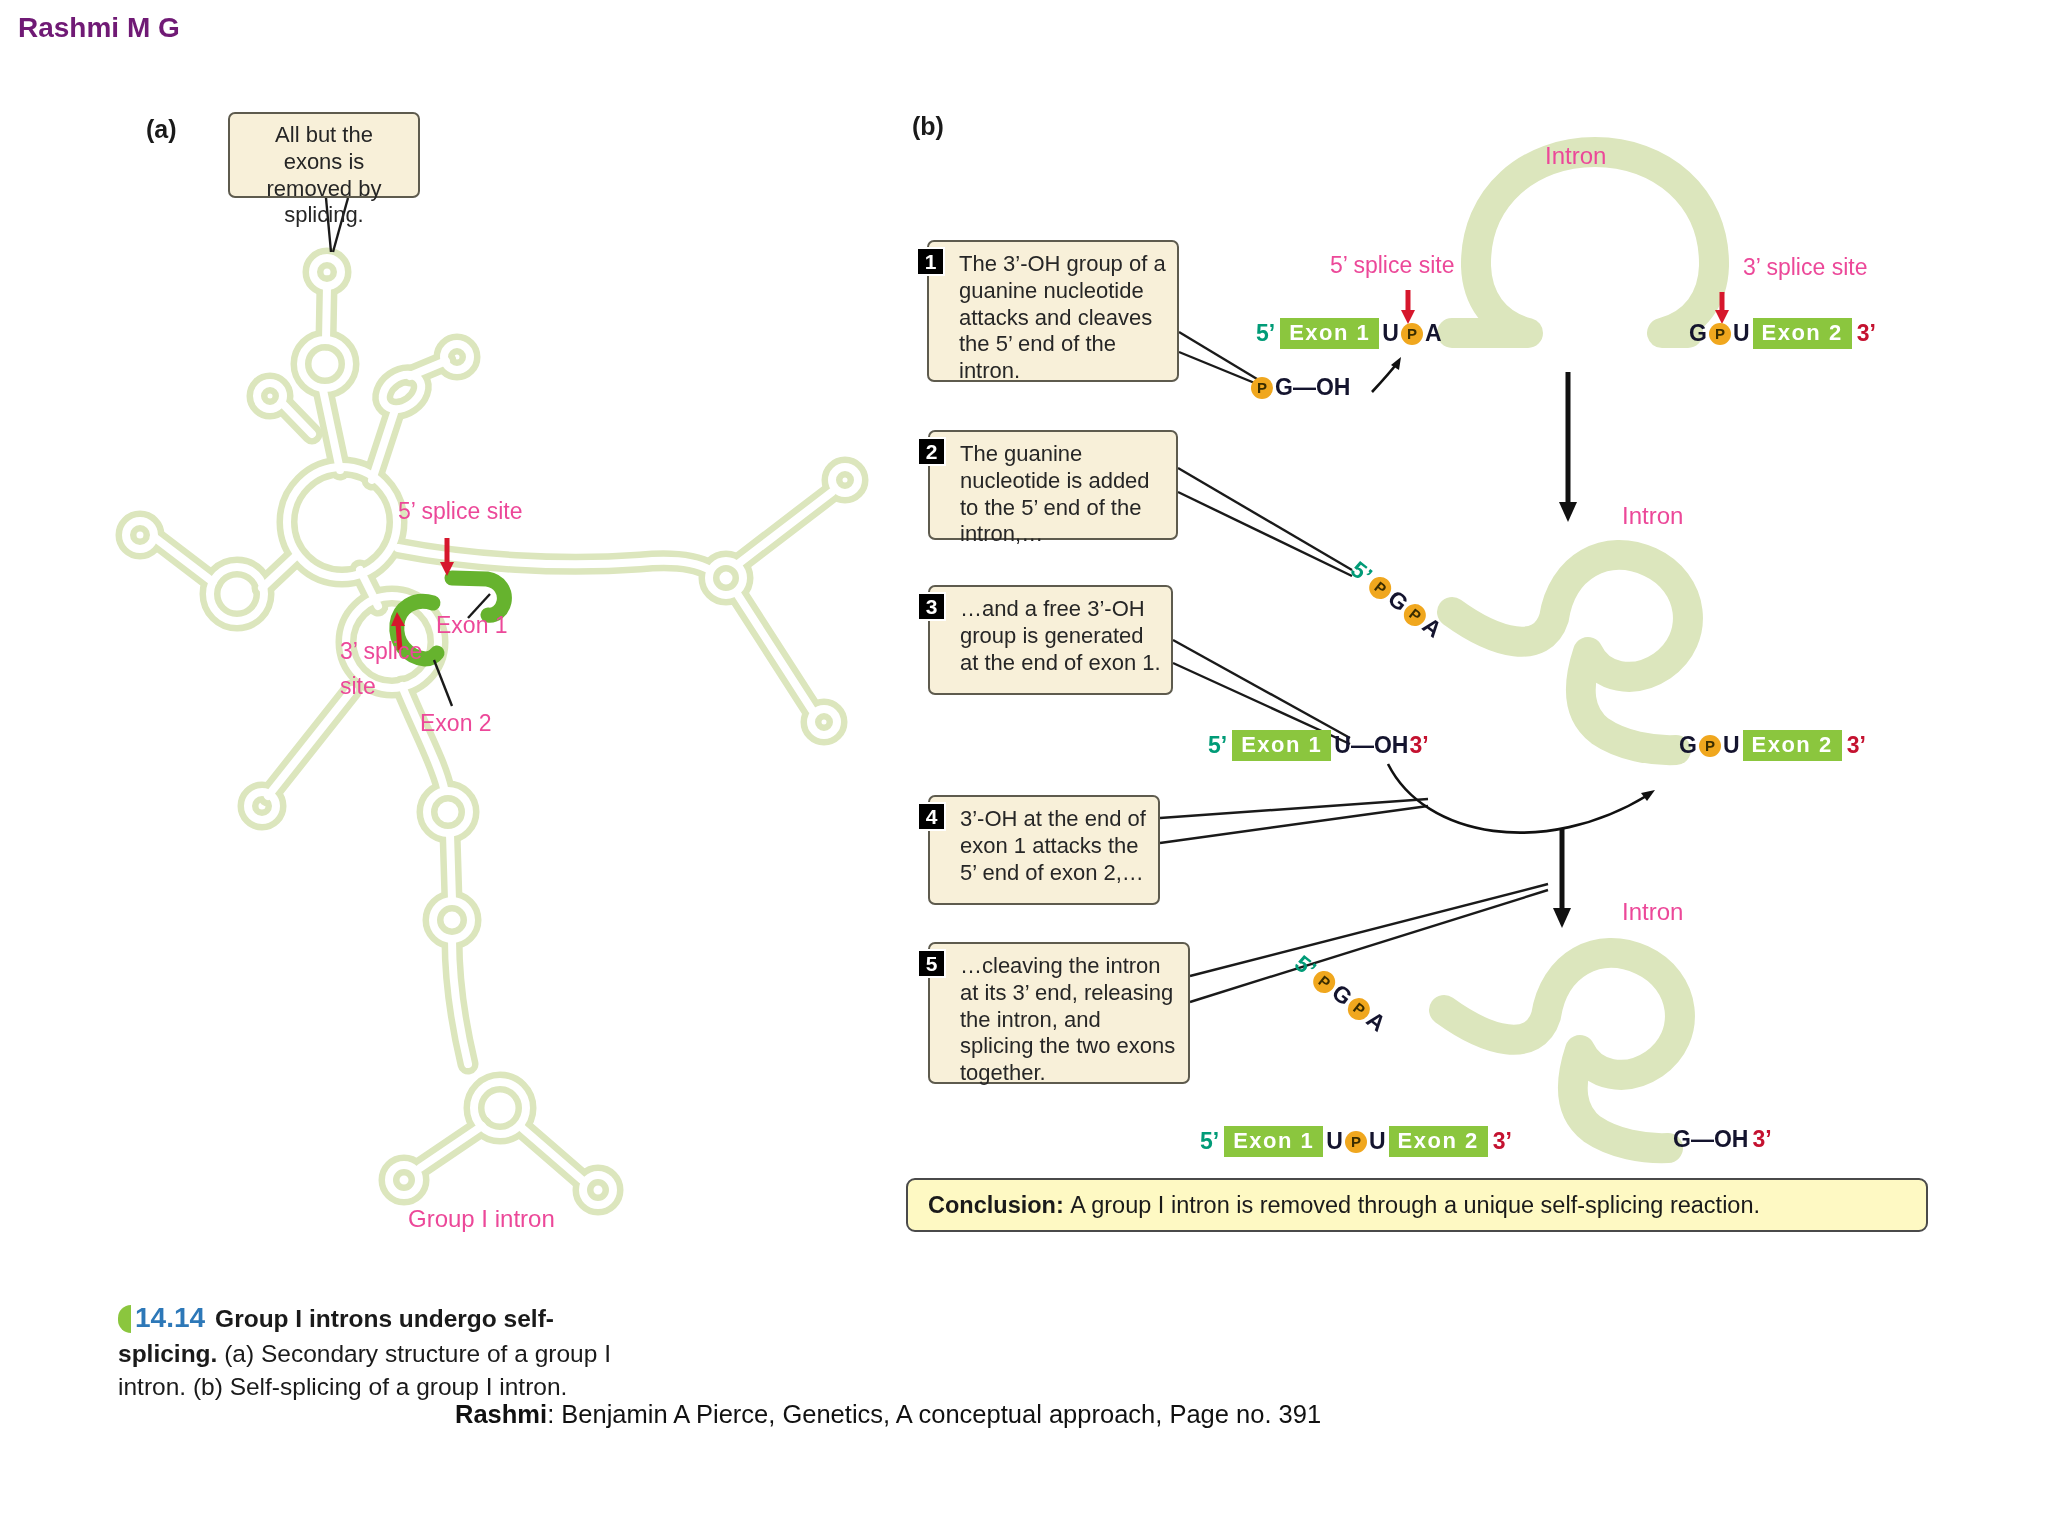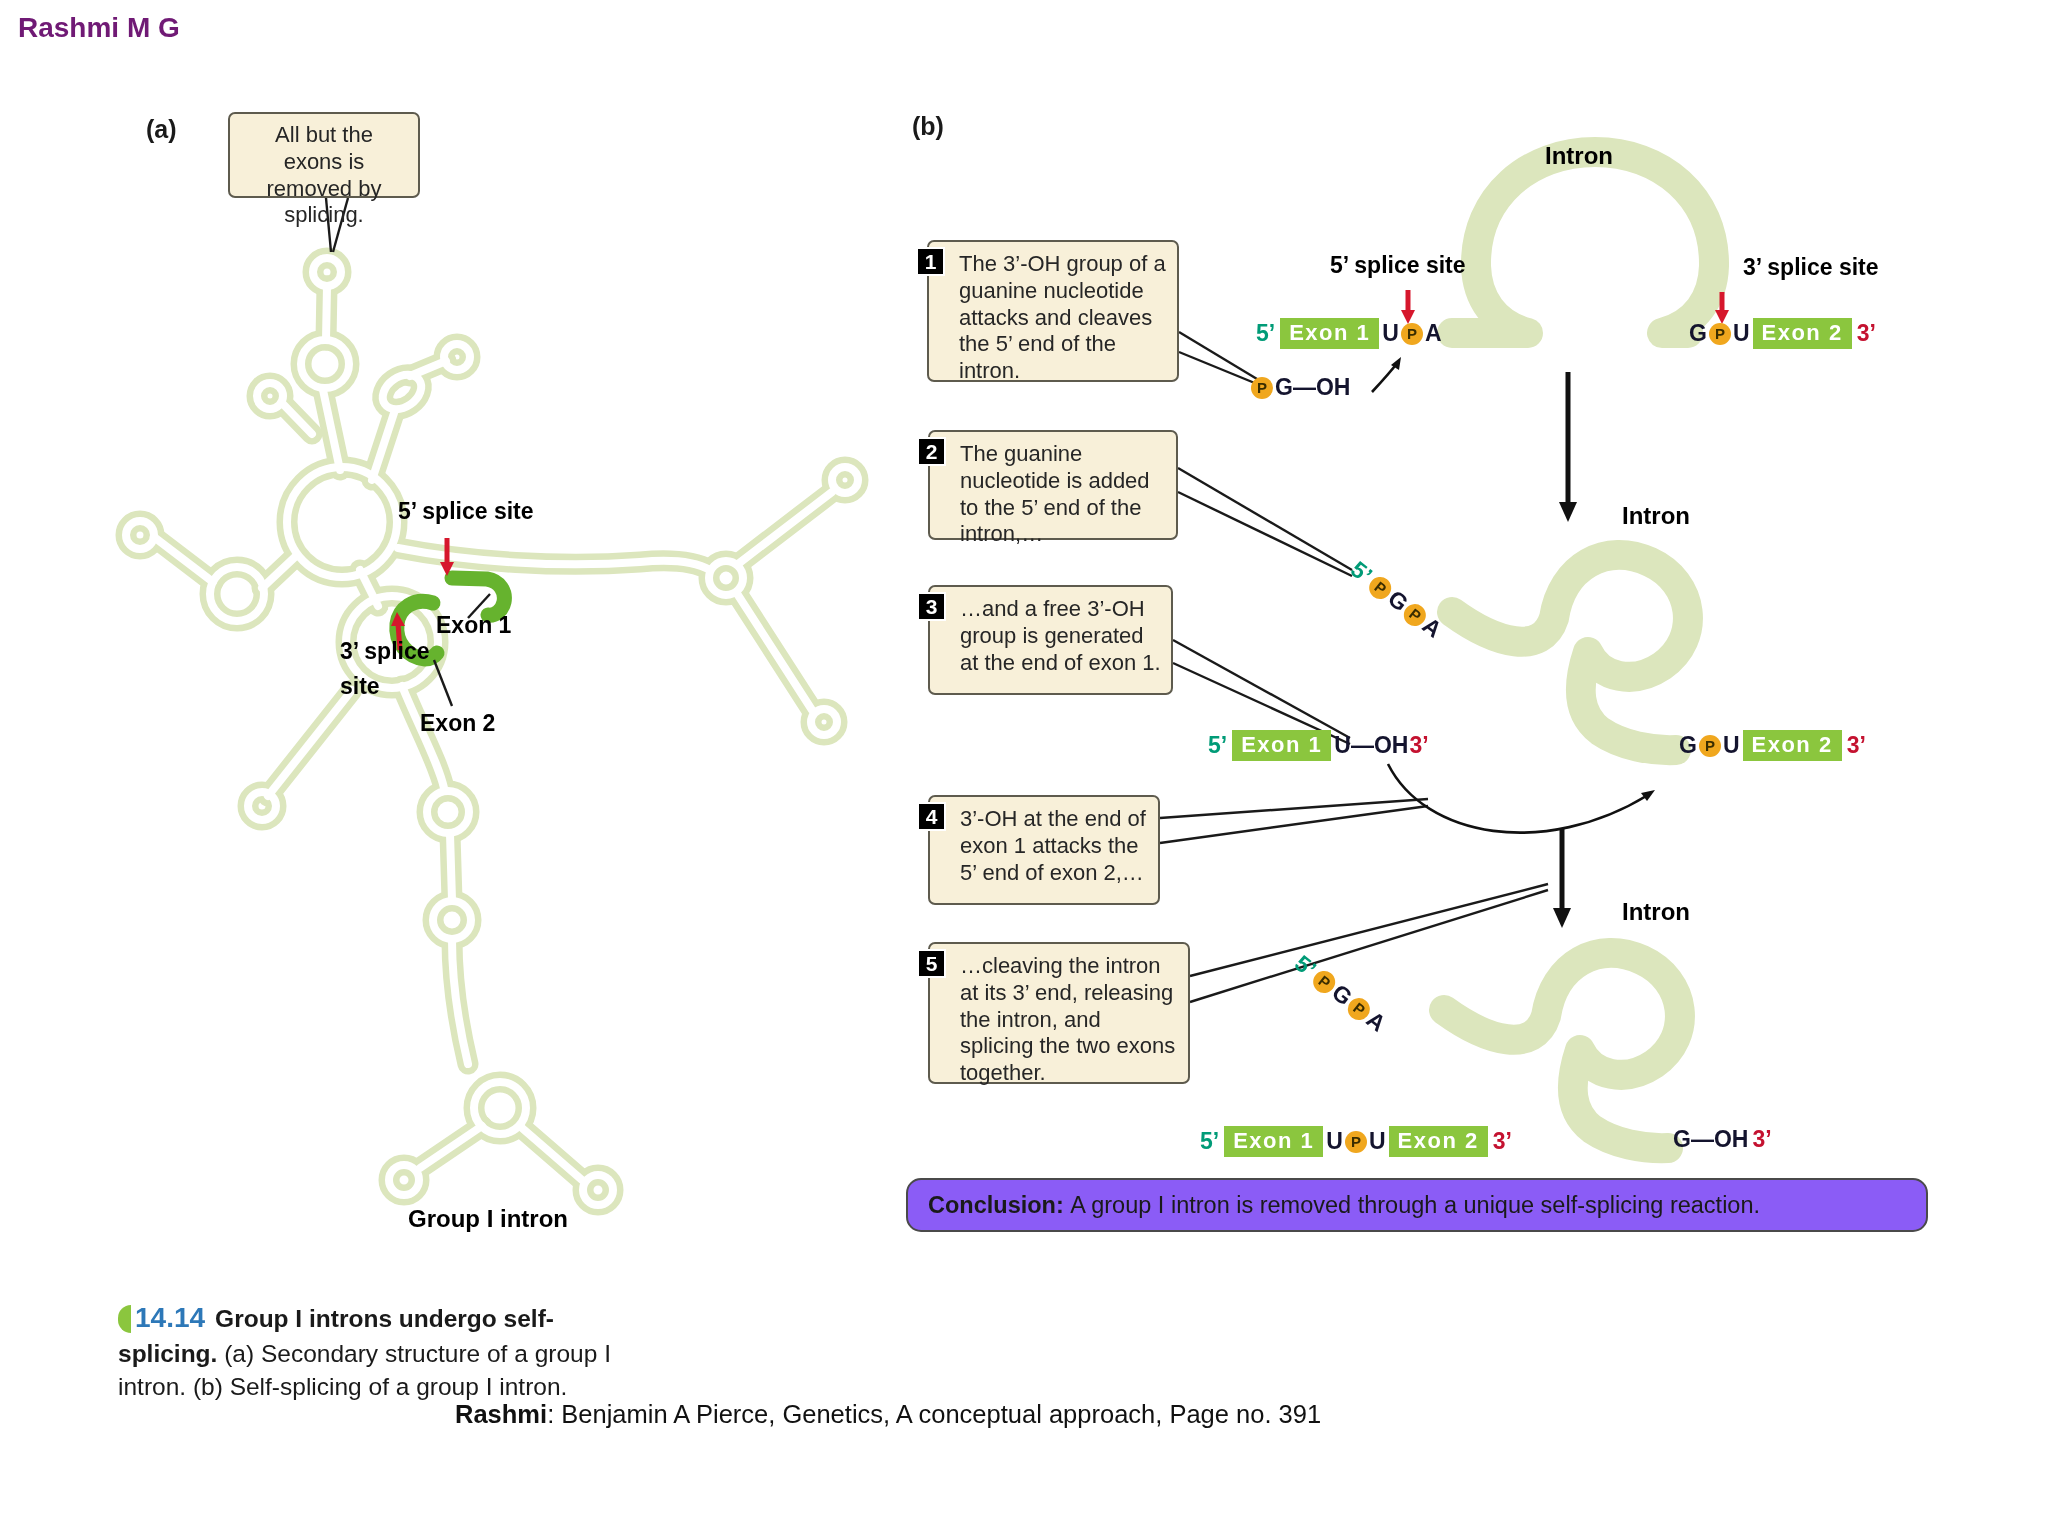--- a/index.html
+++ b/index.html
@@ -14,39 +14,39 @@
   .exonarc{fill:none;stroke:#66b32e;stroke-width:15;stroke-linecap:round;stroke-linejoin:round;}
   .ptr{stroke:#1a1a1a;stroke-width:2.4;fill:none;}
   .redshaft{stroke:#d6172c;stroke-width:5;fill:none;}
   .redhead{fill:#d6172c;stroke:none;}
   .blkshaft{stroke:#111;stroke-width:5;fill:none;}
   .blkhead{fill:#111;stroke:none;}
   .curve{stroke:#111;stroke-width:2.6;fill:none;}
   
   .watermark{font-size:28px;font-weight:bold;color:#701a75;}
   .panel-label{font-size:25px;font-weight:bold;color:#1a1a1a;}
-  .lbl{font-size:23px;color:#000000;white-space:nowrap;font-weight:bold;}
+  .lbl{font-size:23px;color:#ec4899;white-space:nowrap;}
   .callout{background:#f8f0d9;border:2px solid #5e5b4e;border-radius:7px;
            font-size:22px;line-height:1.22;color:#262626;box-sizing:border-box;}
   .callout-a{padding:8px 24px;text-align:center;}
   .stepbox{padding:9px 10px 8px 30px;}
   .stepnum{position:absolute;left:-13px;top:5px;width:29px;height:29px;background:#000;
            color:#fff;font-weight:bold;font-size:21px;display:flex;align-items:center;
            justify-content:center;border:2px solid #fff;box-sizing:border-box;}
   .seqrow{display:flex;align-items:center;white-space:nowrap;}
   .five{color:#009b77;font-weight:bold;font-size:23px;margin-right:3px;}
   .three{color:#c41230;font-weight:bold;font-size:23px;margin-left:3px;}
   .nt{color:#14142e;font-weight:bold;font-size:23px;margin:0 1px;}
   .exonbox{display:inline-block;background:#8bc63e;color:#fff;font-weight:bold;
            font-size:22px;padding:2px 9px 3px;letter-spacing:1.5px;margin:0 2px;}
   .pcirc{display:inline-flex;width:22px;height:22px;border-radius:50%;background:#f0a71e;
          color:#3a2d00;font-weight:bold;font-size:15px;align-items:center;
          justify-content:center;margin:0 1px;flex:0 0 auto;}
   .diag{transform:rotate(38deg);transform-origin:left top;}
-  .conclusion{background:#8b5cf6;border:2px solid #4a4a4a;border-radius:15px;
+  .conclusion{background:#fef9c3;border:2px solid #4a4a4a;border-radius:9px;
               display:flex;align-items:center;padding:12px 20px;font-size:23.5px;
               color:#1a1a1a;box-sizing:border-box;}
   .cap{font-size:24.5px;line-height:1.35;color:#1a1a1a;}
   .capnum{color:#2d78b8;font-weight:bold;font-size:28px;margin:0 10px 0 4px;}
   .halfdisc{display:inline-block;width:13px;height:28px;background:#8bc63e;
             border-radius:14px 0 0 14px;vertical-align:-6px;}
   .bold{font-weight:bold;}
   .src{font-size:25.5px;color:#111;}
 </style>
 </head>

